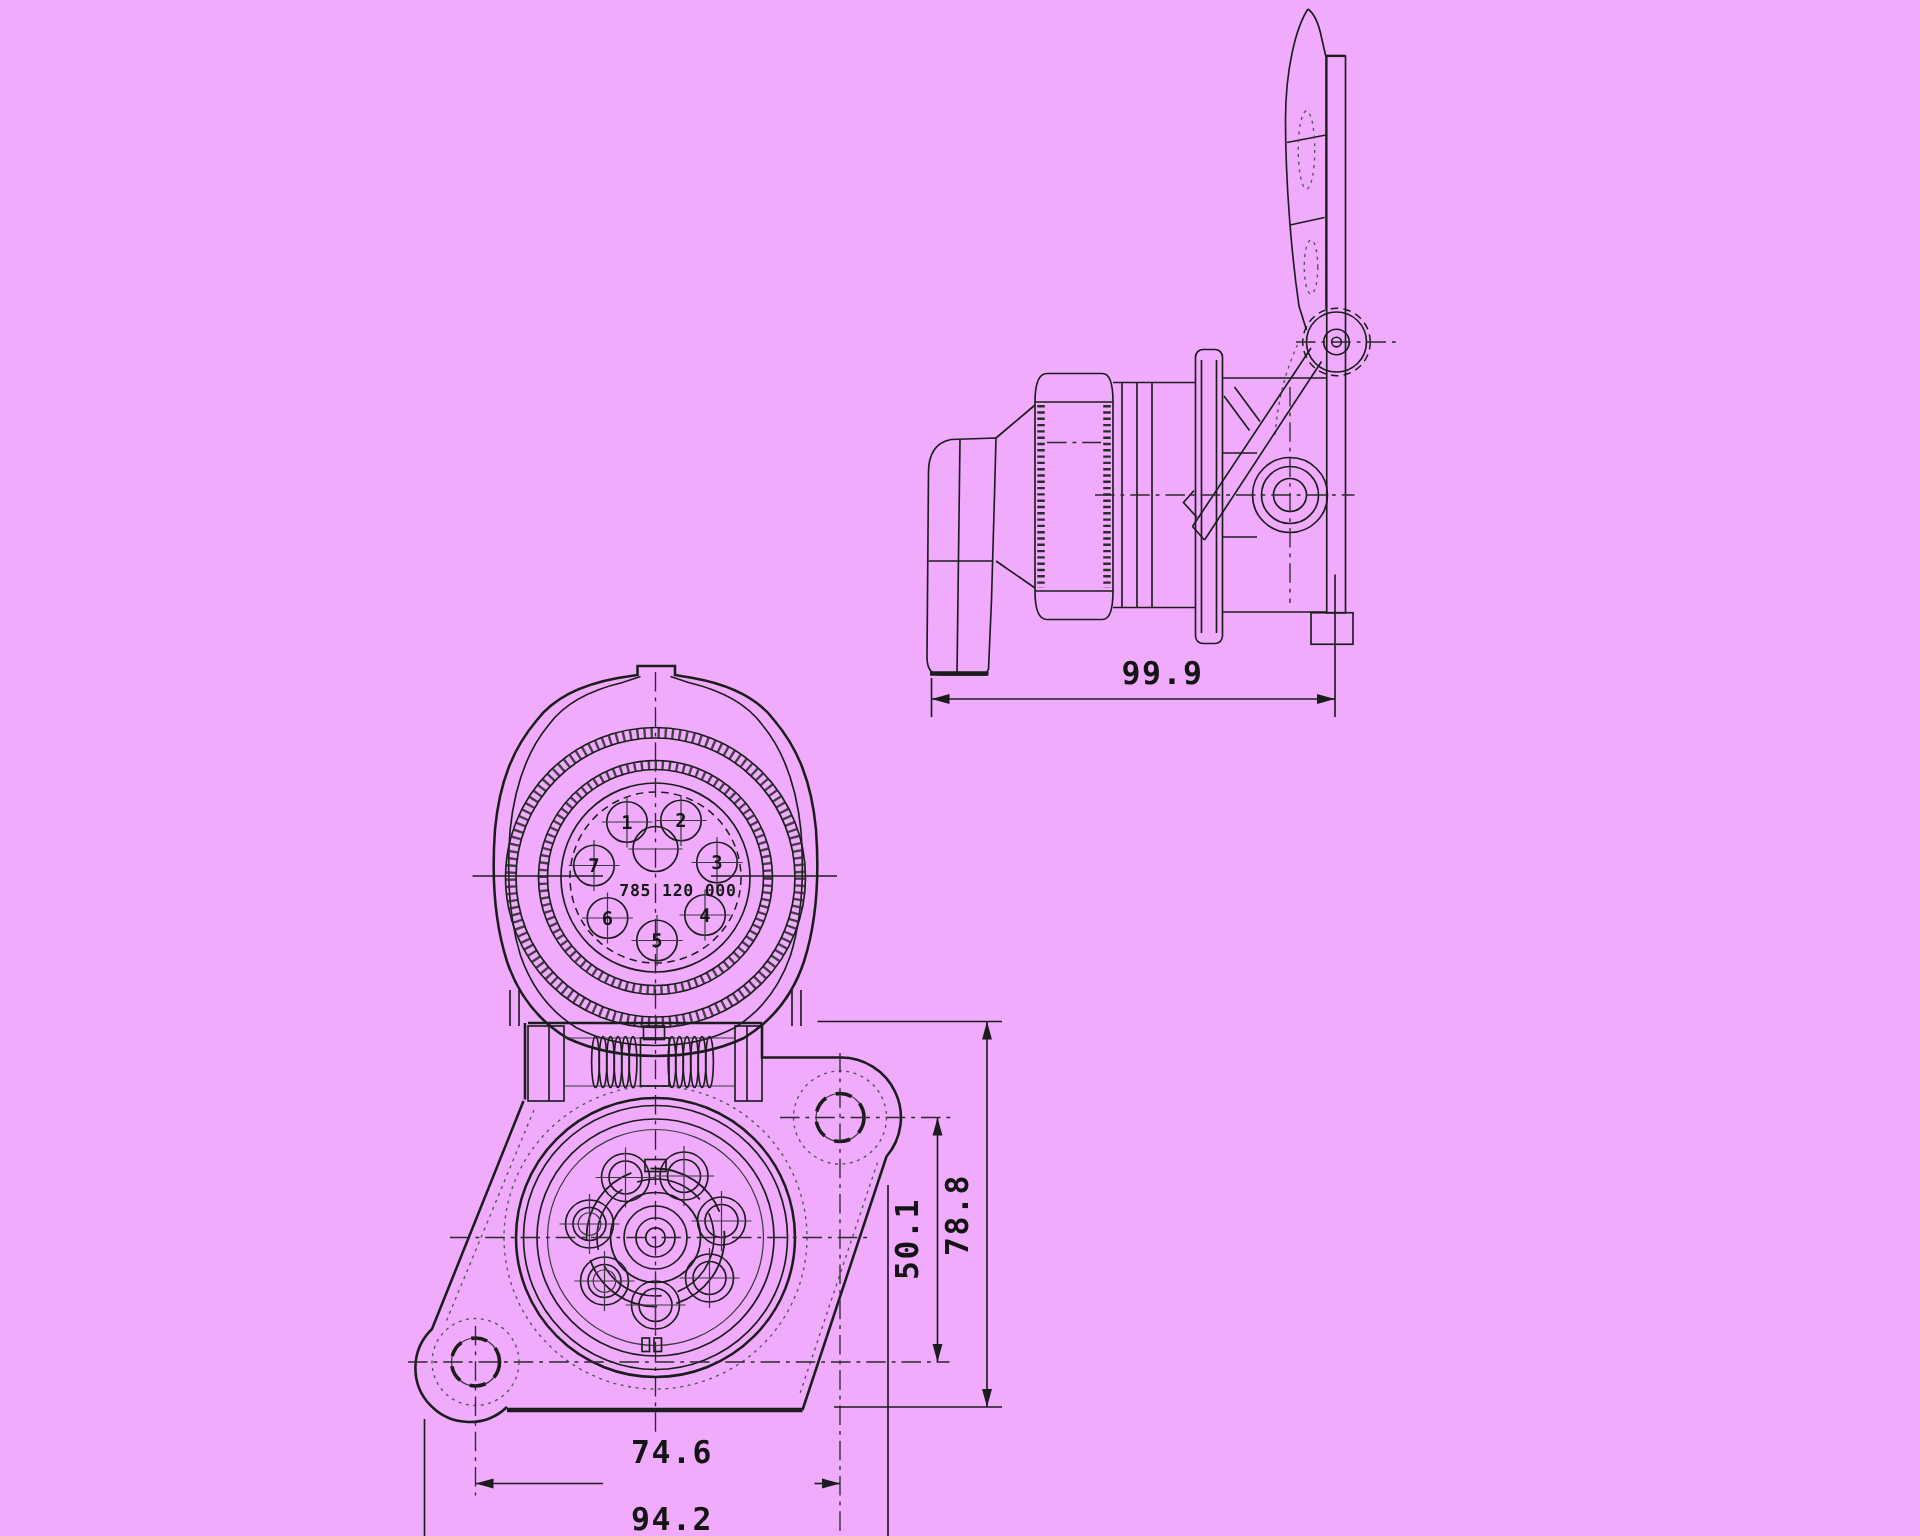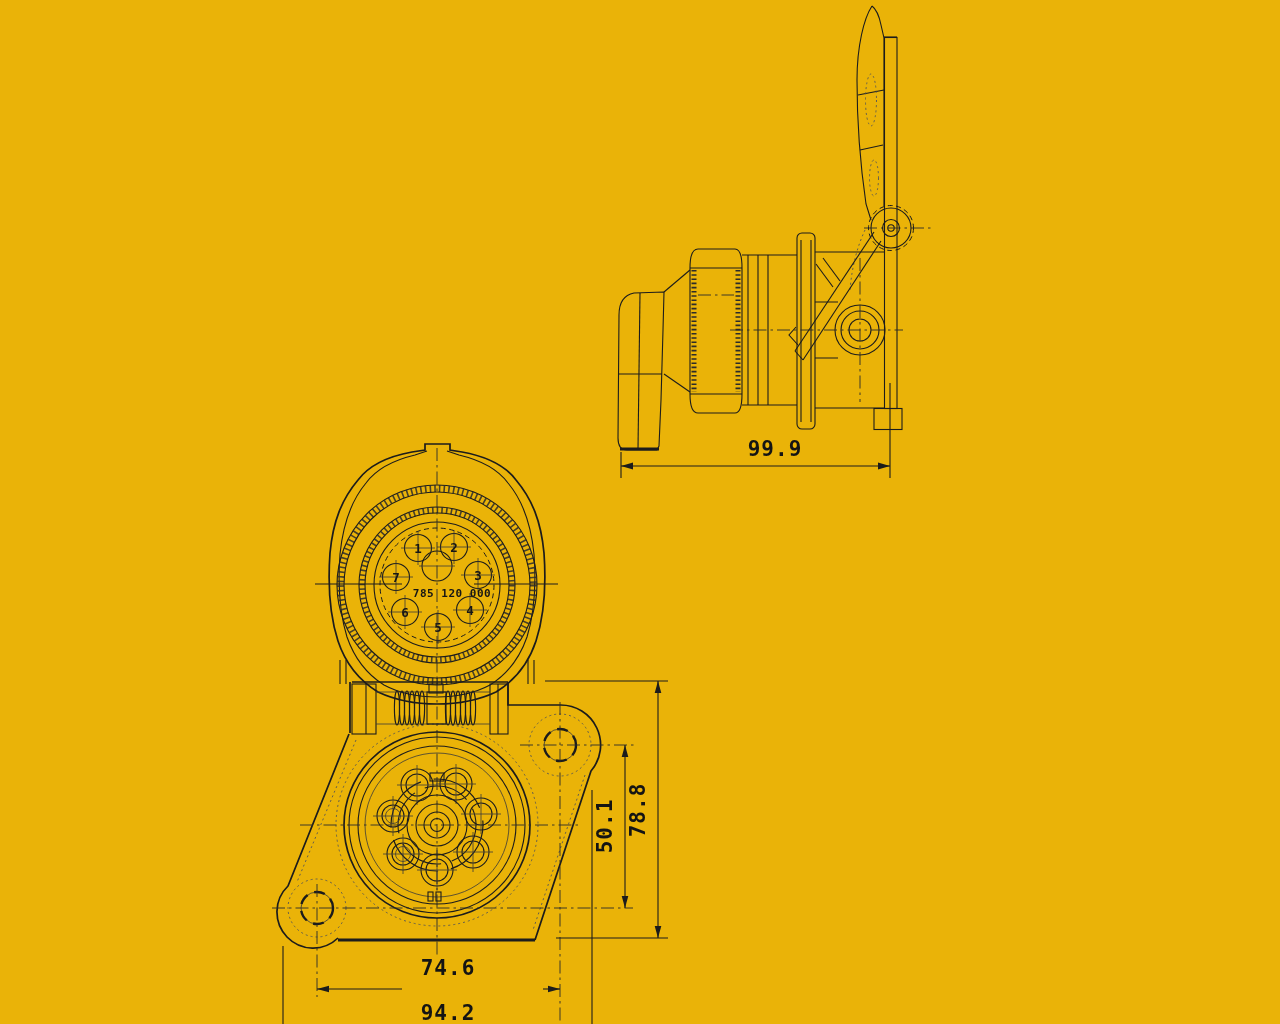--- a/index.html
+++ b/index.html
@@ -1,16 +1,16 @@
 <!DOCTYPE html>
 <html><head>
 <meta charset="utf-8">
 <style>
   html,body{margin:0;padding:0;background:#fff;}
-  .canvas{position:relative;width:1280px;height:1024px;background:#eab308;overflow:hidden;
+  .canvas{position:relative;width:1280px;height:1024px;background:#f0abfc;overflow:hidden;
           font-family:"DejaVu Sans Mono","Liberation Mono",monospace;}
   svg{position:absolute;left:0;top:0;}
   .ln   {stroke:#1c1c1c;stroke-width:1.1;fill:none;}
   .ln2  {stroke:#1c1c1c;stroke-width:1.7;fill:none;}
   .thick{stroke:#1c1c1c;stroke-width:3;fill:none;}
   .thin {stroke:#3a3a3a;stroke-width:0.8;fill:none;}
   .cl   {stroke:#2a2a2a;stroke-width:0.9;fill:none;stroke-dasharray:13 4 2.5 4;}
   .dot  {stroke:#555;stroke-width:0.9;fill:none;stroke-dasharray:2 3;}
   .dash {stroke:#1c1c1c;stroke-width:1;fill:none;stroke-dasharray:5 3.5;}
   .hatchband{stroke:#2b2b2b;fill:none;stroke-dasharray:1.6 3.1;opacity:.85;}

